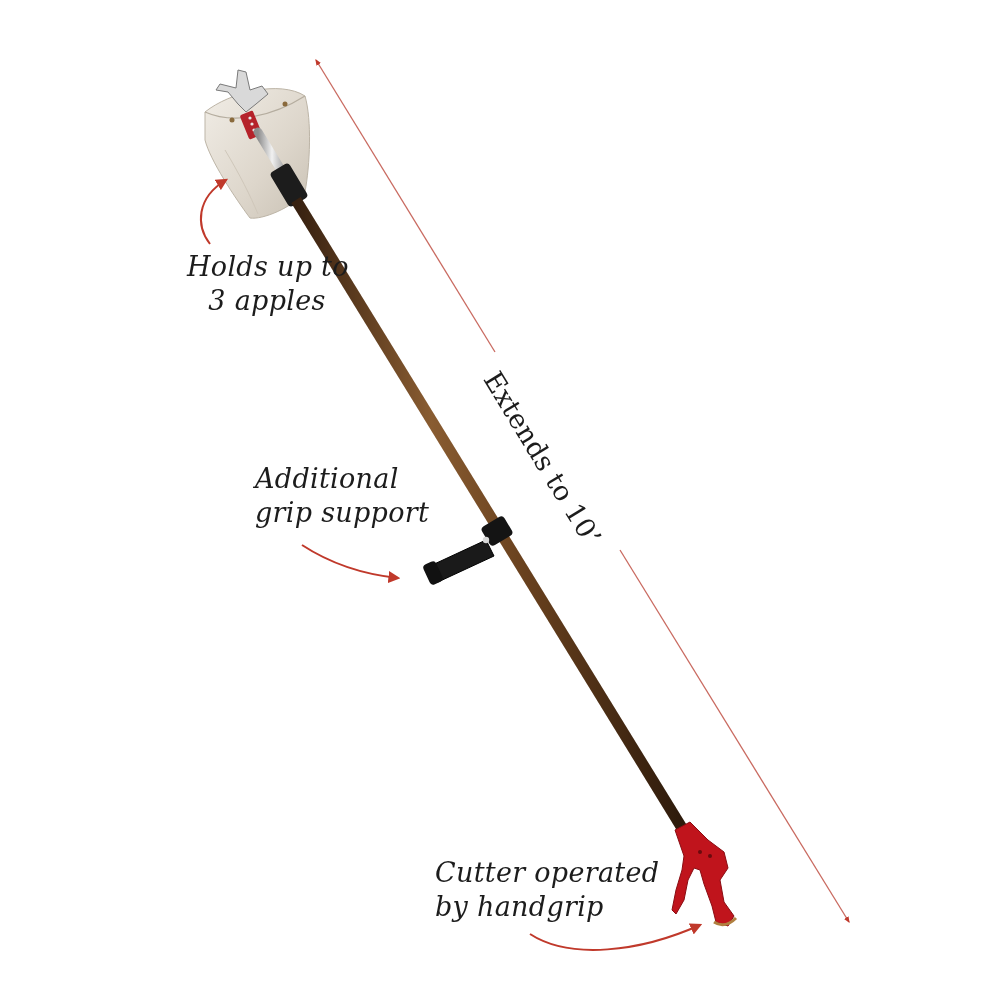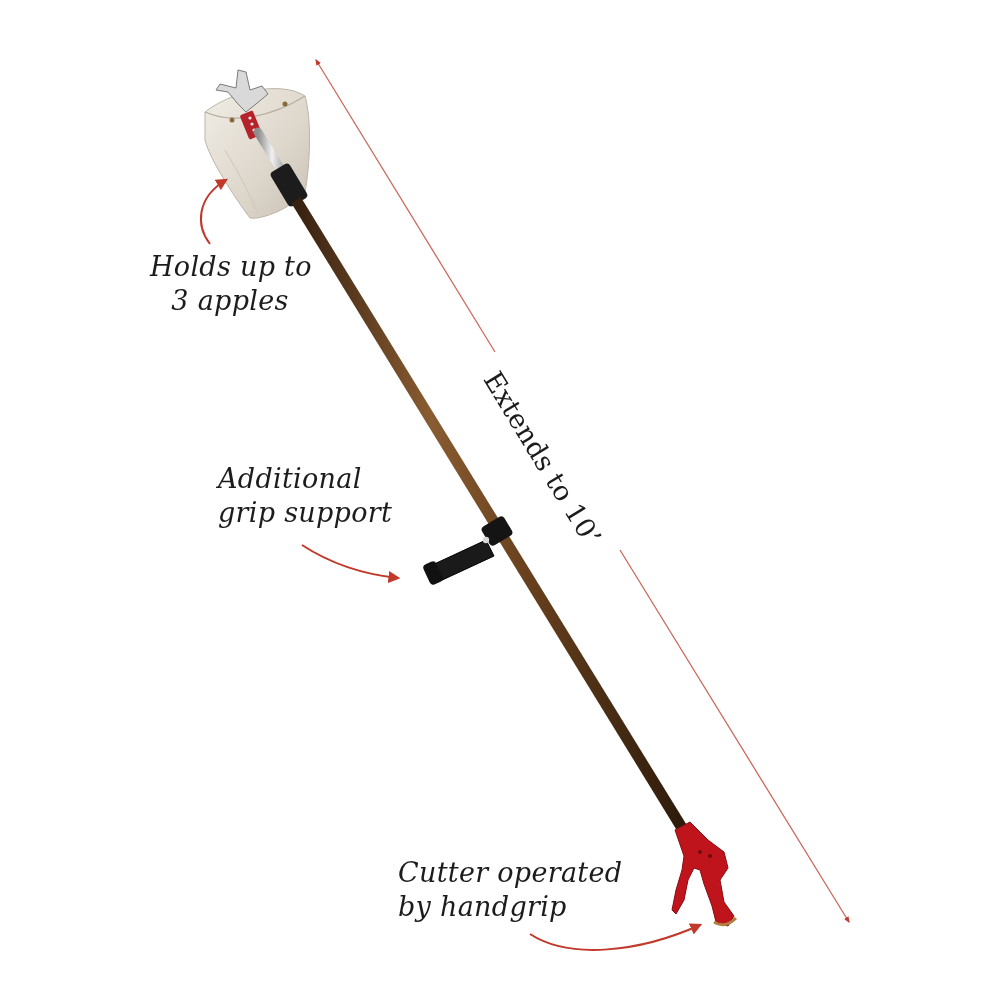--- a/index.html
+++ b/index.html
@@ -7,20 +7,21 @@
     svg.art { position: absolute; left: 0; top: 0; width: 1000px; height: 1000px; }
     .label {
       position: absolute;
       font-family: "DejaVu Serif", "Liberation Serif", serif;
       font-style: italic;
       font-size: 27px;
       line-height: 34px;
       color: #1c1c1c;
       letter-spacing: 0.3px;
       white-space: nowrap;
+      margin-left: 37px;
     }
     .label span { display: block; }
     .label-holds { left: 150px; top: 250px; text-align: center; width: 160px; }
     .label-grip { left: 218px; top: 462px; }
     .label-cutter { left: 398px; top: 856px; }
     .label-extends {
       position: absolute;
       left: 490px; top: 440px;
       font-family: "DejaVu Serif", "Liberation Serif", serif;
       font-size: 27px;

